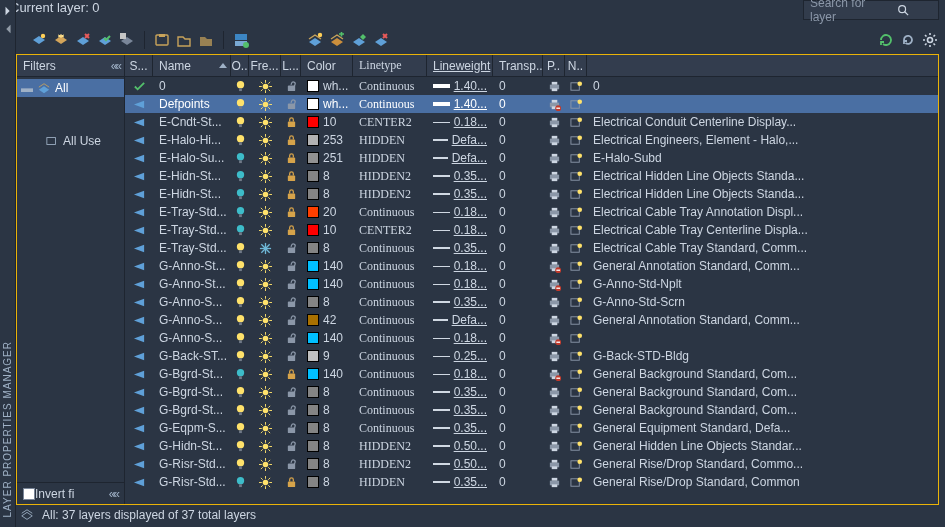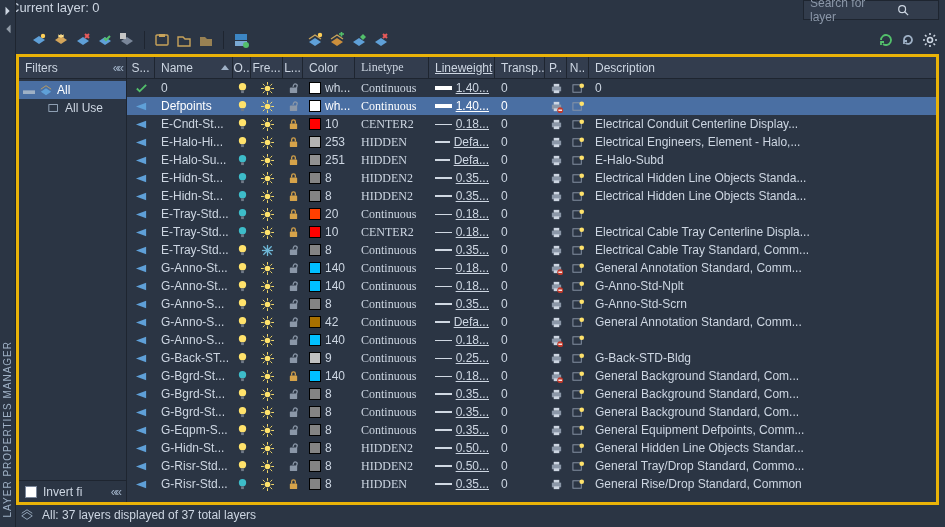--- a/index.html
+++ b/index.html
@@ -60,43 +60,43 @@
     font-size:10px; letter-spacing:1px;
     color:#9fb1c6;
     margin-top:auto; margin-bottom:10px;
     user-select:none;
   }
 
   
   .main {
     position:absolute;
     left:16px; top:54px; right:6px; bottom:22px;
-    border:3px solid #eab308;
+    border:1px solid #eab308;
     display:flex;
   }
   .filters-panel {
     width:108px;
     border-right:1px solid #1e2530;
     display:flex; flex-direction:column;
   }
   .panel-head {
     height:22px; display:flex; align-items:center;
     padding:0 4px 0 6px;
     background:#333d4e;
     border-bottom:1px solid #1e2530;
     font-size:12px;
   }
   .panel-head .spf { flex:1; }
   .chevrons { width:18px; text-align:right; color:#9fb1c6; letter-spacing:-2px; }
   .filters-body { flex:1; padding:2px 0; overflow:hidden; }
   .tree-row { display:flex; align-items:center; height:18px; padding:0 4px; gap:4px; font-size:12px; }
   .tree-row.sel { background:#4a6fa3; color:#fff; }
-  .tree-row.child { padding-left:28px; }
+  .tree-row.child { padding-left:28px;margin-top:35px; }
   .invert-row {
-    height:22px; display:flex; align-items:center; gap:6px; padding:4px 6px;
+    height:22px; display:flex; align-items:center; gap:0; padding:4px 6px;
     border-top:1px solid #1e2530;
   }
   .chk { width:12px; height:12px; background:#fff; border:1px solid #7a8699; }
 
   
   .table-wrap { flex:1; display:flex; flex-direction:column; min-width:0; }
   .thead {
     height:22px; display:flex; align-items:stretch;
     border-bottom:1px solid #1e2530;
     font-size:12px;
@@ -346,21 +346,20 @@
       <div class="th c-name sort">Name</div>
       <div class="th c-on">O..</div>
       <div class="th c-freeze">Fre...</div>
       <div class="th c-lock">L...</div>
       <div class="th c-color">Color</div>
       <div class="th c-linetype">Linetype</div>
       <div class="th c-lineweight">Lineweight</div>
       <div class="th c-transp">Transp...</div>
       <div class="th c-plotstyle">P..</div>
       <div class="th c-newvp">N..</div>
-      <div class="th c-desc" style="border-right:none">Description</div>
     </div>
     <div class="tbody" id="tbody">
         <div class="tr">
     <div class="td c-status">
             <span>
               <svg viewBox="0 0 14 14" width="13" height="13">
                 <path d="M2 7 l3 3 l7 -7" fill="none" stroke="#53c06b" stroke-width="2"></path>
               </svg>
             </span>
           </div>
@@ -916,20 +915,21 @@
             </span>
           </div>
     <div class="td c-newvp">
             <span>
               <svg viewBox="0 0 14 14" width="13" height="13">
                 <rect x="1" y="3" width="9" height="8" fill="none" stroke="#8b97a8"></rect>
                 <circle cx="10.5" cy="4" r="2.5" fill="#ffe26b"></circle>
               </svg>
             </span>
           </div>
+    <div class="td c-desc">Electrical Cable Tray Annotation Displ...</div>
         </div>
         <div class="tr">
     <div class="td c-status">
             <span>
               <svg viewBox="0 0 14 14" width="13" height="13">
                 <path d="M1 7 L12 3 L12 11 Z" fill="#5fa0d8"></path>
               </svg>
             </span>
           </div>
     <div class="td c-name">E-Tray-Std...</div>
@@ -1769,21 +1769,21 @@
             </span>
           </div>
     <div class="td c-newvp">
             <span>
               <svg viewBox="0 0 14 14" width="13" height="13">
                 <rect x="1" y="3" width="9" height="8" fill="none" stroke="#8b97a8"></rect>
                 <circle cx="10.5" cy="4" r="2.5" fill="#ffe26b"></circle>
               </svg>
             </span>
           </div>
-    <div class="td c-desc">General Equipment Defpoints, Comm...</div>
+    <div class="td c-desc">General Equipment Standard, Defa...</div>
         </div>
         <div class="tr">
     <div class="td c-status">
             <span>
               <svg viewBox="0 0 14 14" width="13" height="13">
                 <path d="M1 7 L12 3 L12 11 Z" fill="#5fa0d8"></path>
               </svg>
             </span>
           </div>
     <div class="td c-name">G-Hidn-St...</div>
@@ -1911,21 +1911,21 @@
             </span>
           </div>
     <div class="td c-newvp">
             <span>
               <svg viewBox="0 0 14 14" width="13" height="13">
                 <rect x="1" y="3" width="9" height="8" fill="none" stroke="#8b97a8"></rect>
                 <circle cx="10.5" cy="4" r="2.5" fill="#ffe26b"></circle>
               </svg>
             </span>
           </div>
-    <div class="td c-desc">General Tray/Drop Standard, Commo...</div>
+    <div class="td c-desc">General Rise/Drop Standard, Commo...</div>
         </div>
         <div class="tr">
     <div class="td c-status">
             <span>
               <svg viewBox="0 0 14 14" width="13" height="13">
                 <path d="M1 7 L12 3 L12 11 Z" fill="#5fa0d8"></path>
               </svg>
             </span>
           </div>
     <div class="td c-name">G-Risr-Std...</div>

